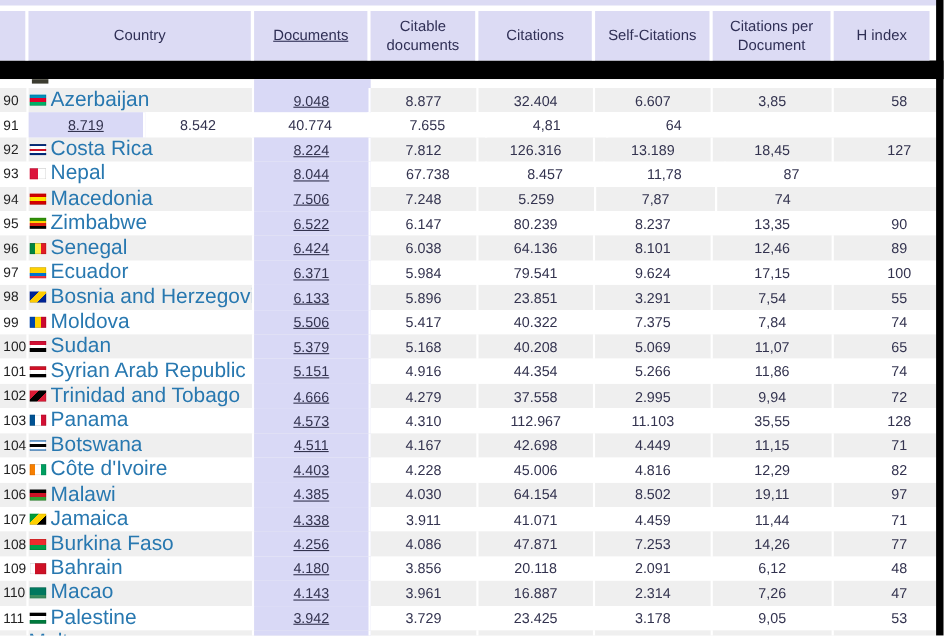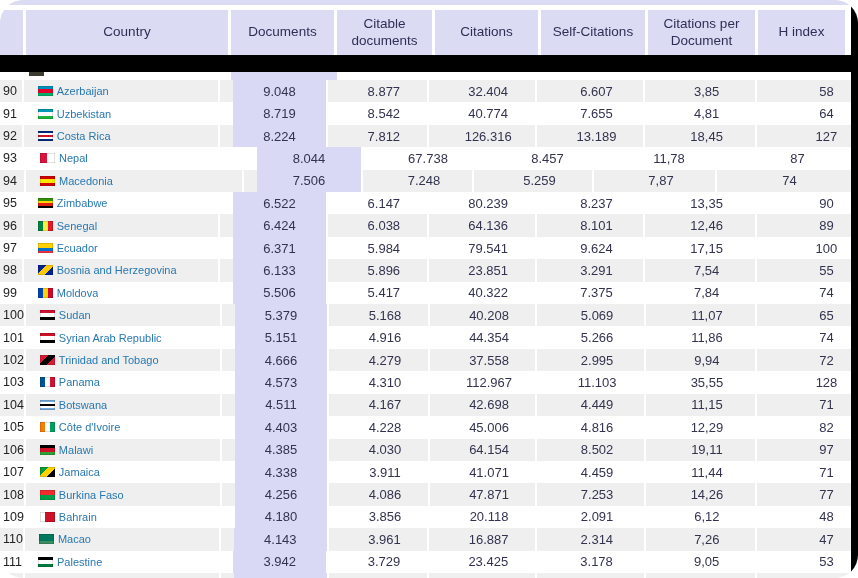--- a/index.html
+++ b/index.html
@@ -2,21 +2,20 @@
 <html><head>
 <meta charset="utf-8">
 <style>
   html,body{margin:0;padding:0;background:#fff;}
   .screen{
     position:relative;
     width:858px;height:578px;
     overflow:hidden;
     background:#fff;
     font-family:"Liberation Sans", sans-serif;
-    border-radius:23px;
   }
   .top-strip{
     position:absolute;top:0;left:0;width:851px;height:5px;
     background:#dcdbf4;
   }
   .right-strip{
     position:absolute;top:0;right:0;width:7px;height:578px;
     background:#000;z-index:50;
   }
   .table-wrap{position:absolute;top:10px;left:0;width:851px;}
@@ -27,55 +26,55 @@
   .th{
     background:#dcdbf4;color:#2f2f55;
     display:flex;align-items:center;justify-content:center;
     text-align:center;font-size:13.5px;line-height:1.25;
     border-right:3px solid #fff;box-sizing:border-box;
   }
   .th:last-child{border-right:none;}
   
   .c-rank{width:26px;}
   .c-country{width:205px;}
-  .c-docs{width:106px;}
+  .c-docs{width:106px;text-decoration:underline;}
   .c-citable{width:98px;}
   .c-cit{width:106px;}
   .c-self{width:107px;}
   .c-cpd{width:110px;}
   .c-h{width:87px;}
   
   .black-band{width:858px;height:17px;background:#000;}
   .sliver{display:flex;height:8px;background:#fff;position:relative;}
   .sliver .flag-frag{
     position:absolute;left:29px;top:0;width:15px;height:4px;background:#3c3c30;
   }
   .sliver .docs-frag{
     position:absolute;left:231px;top:0;width:106px;height:8px;background:#d9d9f6;
   }
   
   .row{
     display:flex;height:22.41px;align-items:flex-end;
-    box-sizing:border-box;font-size:13px;color:#33334f;gap:13px;
+    box-sizing:border-box;font-size:13px;color:#33334f;
   }
   .row.gray{background:#efefef;}
   .row.white{background:#ffffff;}
   .cell{
     height:100%;display:flex;align-items:center;box-sizing:border-box;
     border-right:2px solid #fff;
   }
   .cell:last-child{border-right:none;padding-left:32px;}
   .num{justify-content:center;}
   .c-docs.body{background:#d9d9f6;}
   .rank{
     justify-content:flex-start;padding-left:3px;
     color:#222;font-size:12.5px;
   }
   .cname{
-    color:#2878b0;text-decoration:none;font-size:11px;
+    color:#2878b0;text-decoration:none;font-size:19px;
     white-space:nowrap;overflow:hidden;cursor:pointer;
   }
   .flag{
     display:inline-block;width:15px;height:10px;margin:0 4px 0 1px;
     flex:0 0 15px;box-shadow:inset 0 0 0 0.5px rgba(0,0,0,.25);
   }
 </style>
 </head>
 <body>
 
@@ -112,24 +111,20 @@
     </div>
     <div class="cell c-docs body num">9.048</div>
     <div class="cell c-citable num">8.877</div>
     <div class="cell c-cit num">32.404</div>
     <div class="cell c-self num">6.607</div>
     <div class="cell c-cpd num">3,85</div>
     <div class="cell c-h num">58</div>
   </div>
         <div class="row white">
     <div class="cell c-rank rank">91</div>
-    <div class="cell c-country">
-      <span class="flag" style="background: linear-gradient(rgb(0, 153, 181) 0%, rgb(0, 153, 181) 33.3333%, rgb(255, 255, 255) 33.3333%, rgb(255, 255, 255) 66.6667%, rgb(30, 181, 58) 66.6667%, rgb(30, 181, 58) 100%);"></span>
-      <a class="cname">Uzbekistan</a>
-    </div>
     <div class="cell c-docs body num">8.719</div>
     <div class="cell c-citable num">8.542</div>
     <div class="cell c-cit num">40.774</div>
     <div class="cell c-self num">7.655</div>
     <div class="cell c-cpd num">4,81</div>
     <div class="cell c-h num">64</div>
   </div>
         <div class="row gray">
     <div class="cell c-rank rank">92</div>
     <div class="cell c-country">

